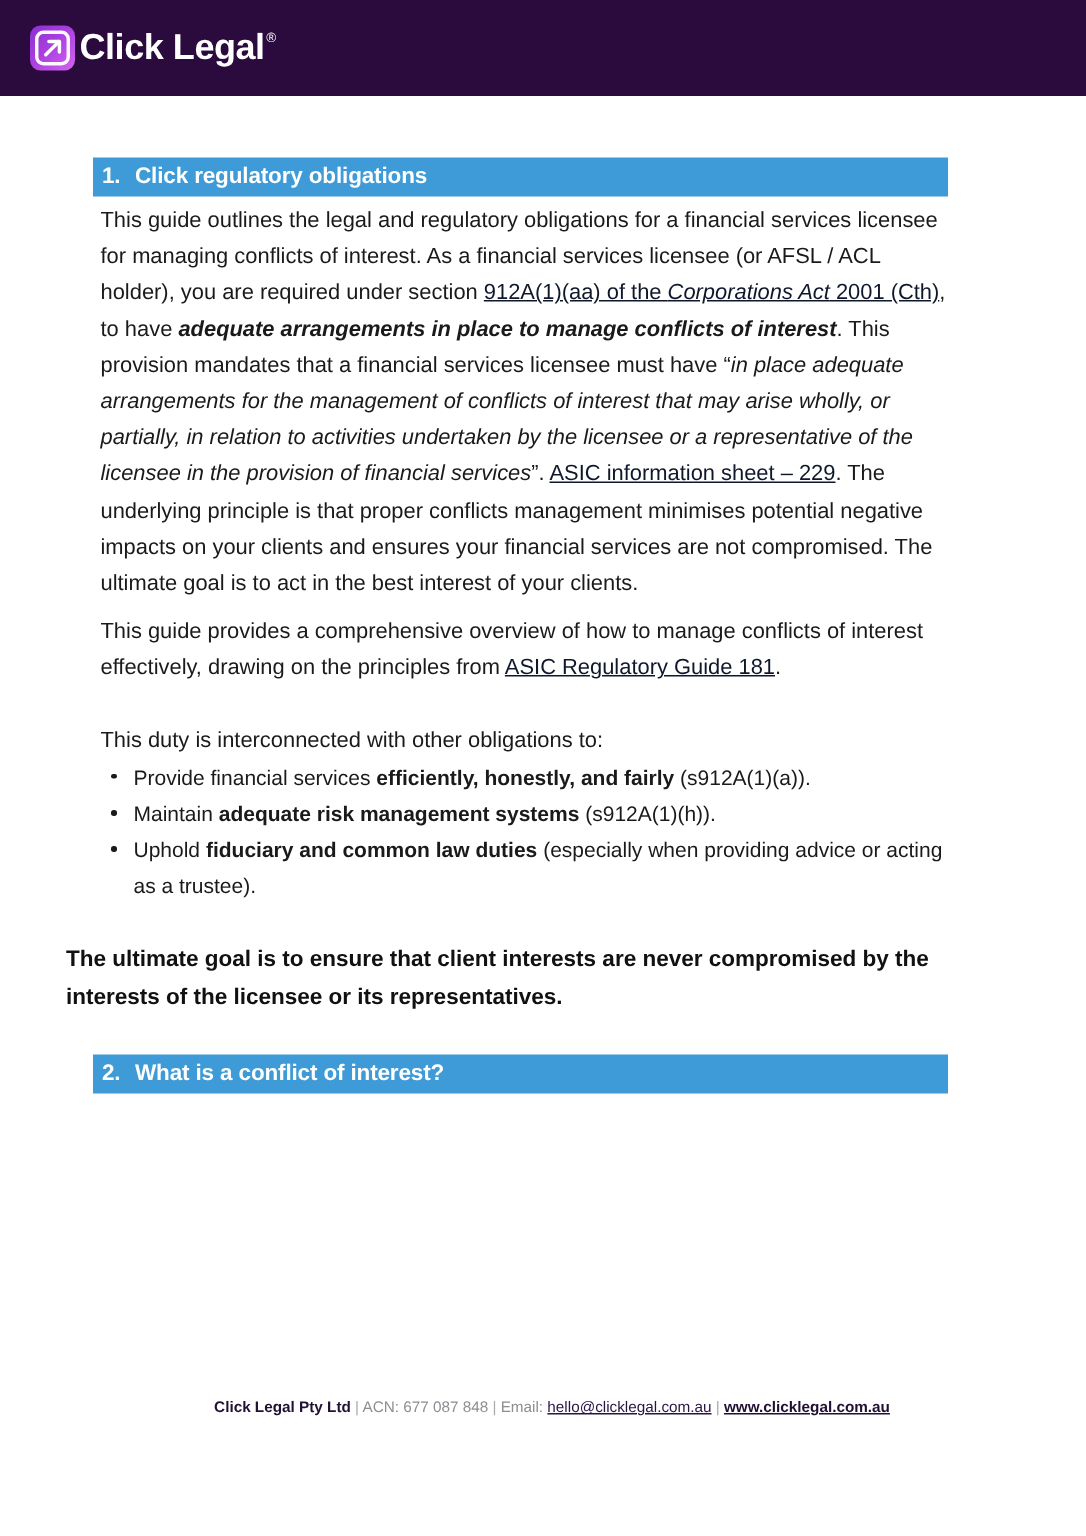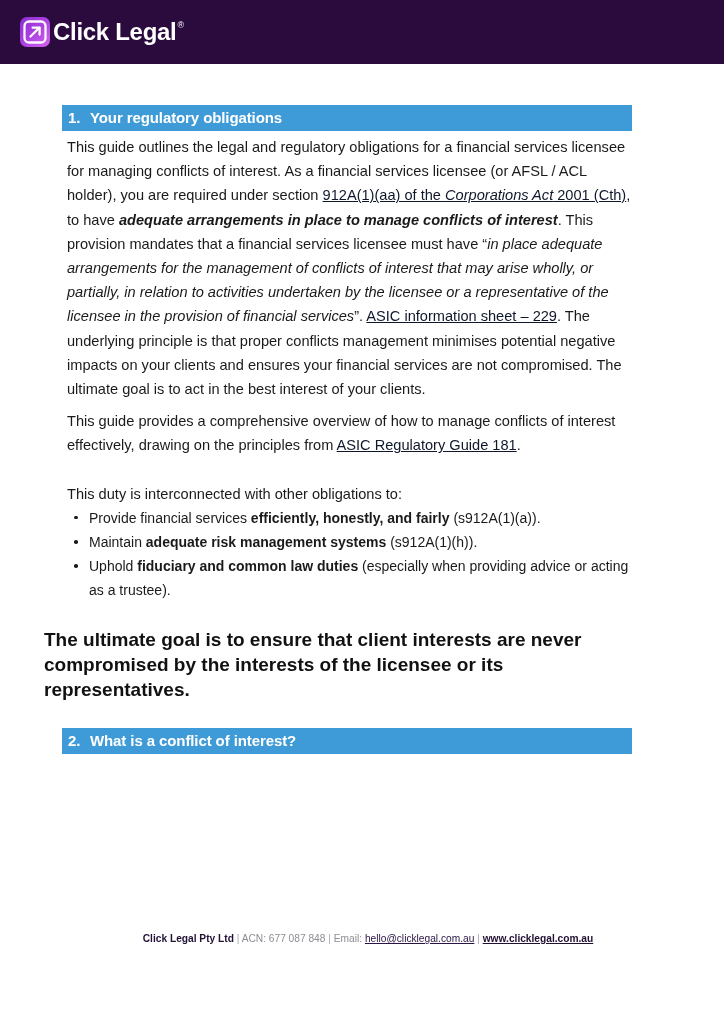--- a/index.html
+++ b/index.html
@@ -145,21 +145,21 @@
     left: 12px;
     top: 10px;
     width: 3.6px;
     height: 3.6px;
     border-radius: 50%;
     background: #1a1a1a;
   }
 
   
   #goal-statement {
-    font-size: 19px;
+    font-size: 15px;
     line-height: 25px;
     font-weight: bold;
     color: #111111;
     margin: 0;
     width: 590px;
     margin-left: -18px;
     margin-top: 24px;
   }
   #goal-statement .trailing-period { font-weight: bold; }
 
@@ -212,21 +212,21 @@
       <span class="brand-tm">®</span>
     </span>
   </div>
 </div>
 
 <div id="page-body">
   <div id="content-column">
 
     <div class="section-heading" id="section-1-heading">
       <span class="sec-num">1.</span>
-      <span class="sec-title">Your regulatory obligations</span>
+      <span class="sec-title">Click regulatory obligations</span>
     </div>
 
     <p class="body-text" id="para-1"><span>This guide outlines the legal and regulatory obligations for a financial services licensee for managing conflicts of interest. As a financial services licensee (or AFSL / ACL holder), you are required under section </span><a class="doclink" href="#"><span>912A(1)(aa) of the </span><span class="i">Corporations Act</span><span> 2001 (Cth)</span></a><span>, to have </span><span class="bi">adequate arrangements in place to manage conflicts of interest</span><span>. This provision mandates that a financial services licensee must have “</span><span class="i">in place adequate arrangements for the management of conflicts of interest that may arise wholly, or partially, in relation to activities undertaken by the licensee or a representative of the licensee in the provision of financial services</span><span>”. </span><a class="doclink" href="#">ASIC information sheet – 229</a><span>. The underlying principle is that proper conflicts management minimises potential negative impacts on your clients and ensures your financial services are not compromised. The ultimate goal is to act in the best interest of your clients.</span></p>
 
     <p class="body-text" id="para-2"><span>This guide provides a comprehensive overview of how to manage conflicts of interest effectively, drawing on the principles from </span><a class="doclink" href="#">ASIC Regulatory Guide 181</a><span>.</span></p>
 
     <p class="body-text" id="para-3">This duty is interconnected with other obligations to:</p>
 
     <ul id="obligations-list">
       <li>

